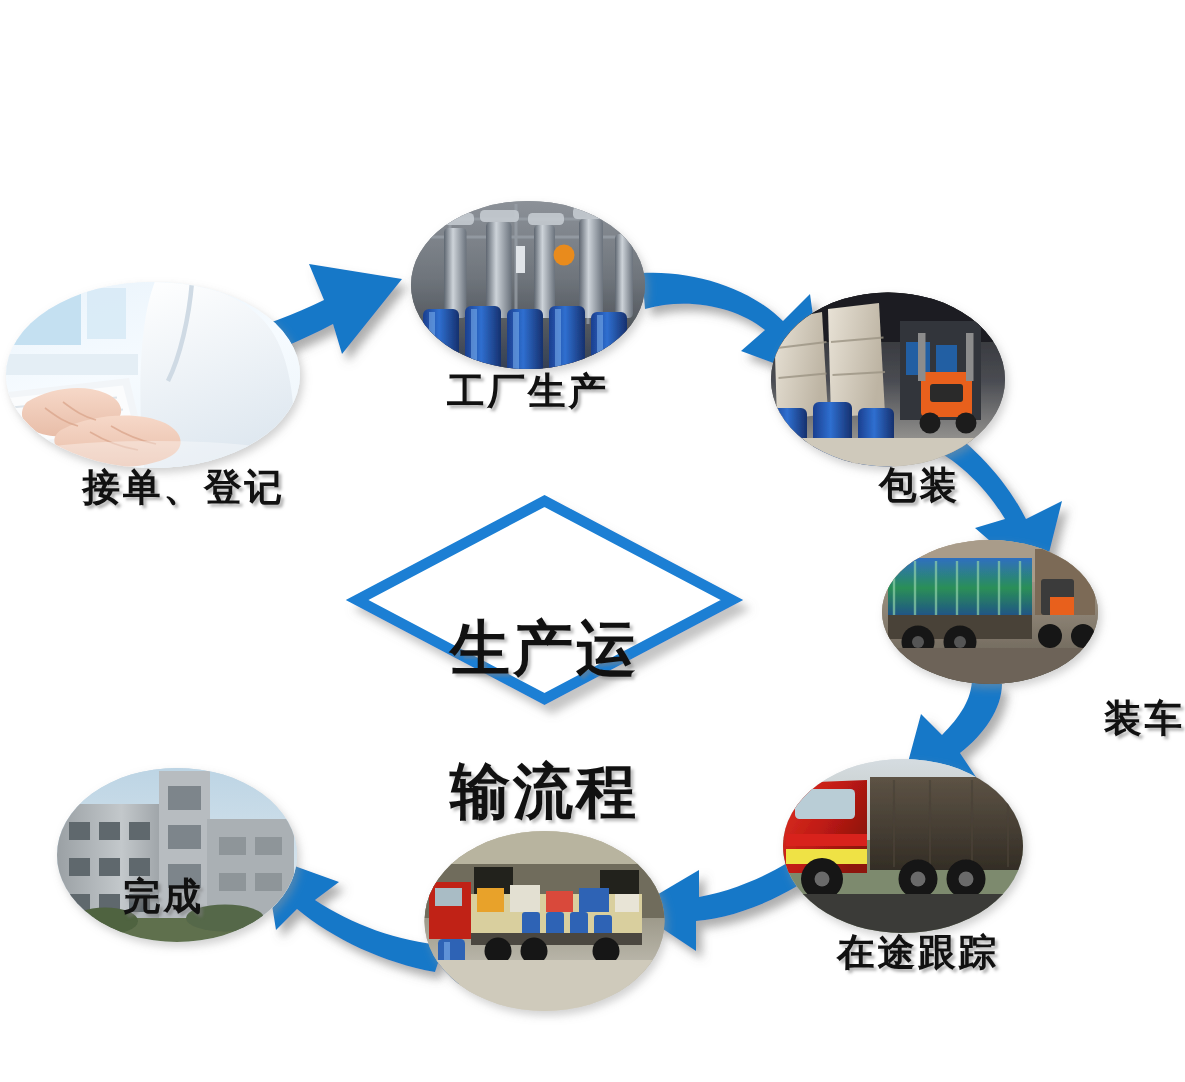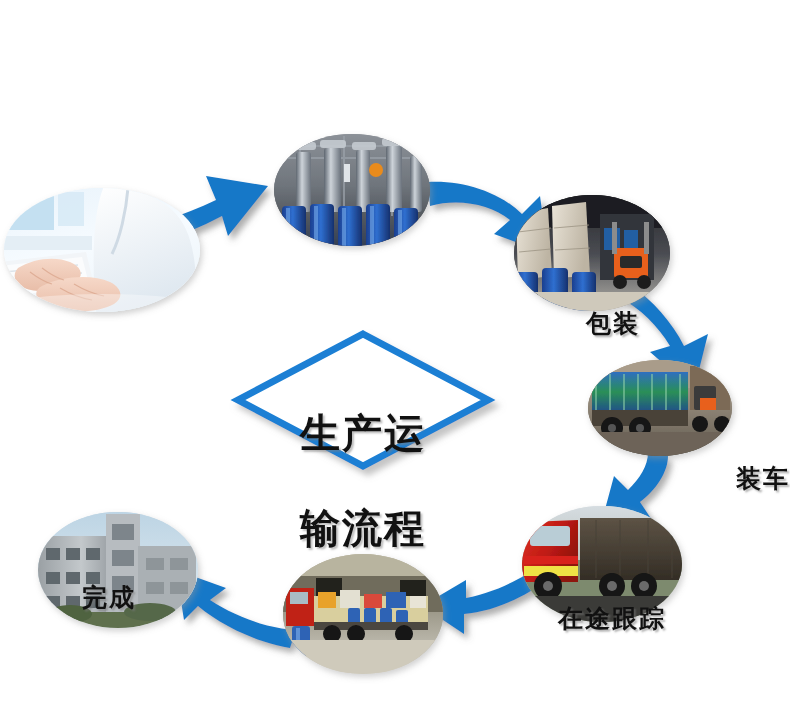--- a/index.html
+++ b/index.html
@@ -490,24 +490,26 @@
       </filter>
     </defs>
     <polygon points="363,334 488,400 363,466 238,400" fill="#ffffff" stroke="#1a7fd4" stroke-width="7" stroke-linejoin="miter" filter="url(#dsh)"></polygon>
   </svg>
 
   <div class="centerlabel" style="left:238px; top:362px; width:250px;">
     <span>生产运</span><br>
     <span>输流程</span>
   </div>
 
-
+  <div class="nodelabel" style="left:55px; top:312px;">接单、登记</div>
+
+  <div class="nodelabel" style="left:298px; top:248px;">工厂生产</div>
 
   <div class="nodelabel" style="left:586px; top:311px;text-align:center;">包装</div>
 
   <div class="nodelabel" style="left:736px; top:466px;">装车</div>
 
-  <div class="nodelabel" style="left:558px; top:606px;">在途跟踪</div>
+  <div class="nodelabel" style="left:558px; top:622px;">在途跟踪</div>
 
 
   <div class="nodelabel" style="left:82px; top:585px;text-align:center;">完成</div>
 
 </div>
 
 </body></html>

